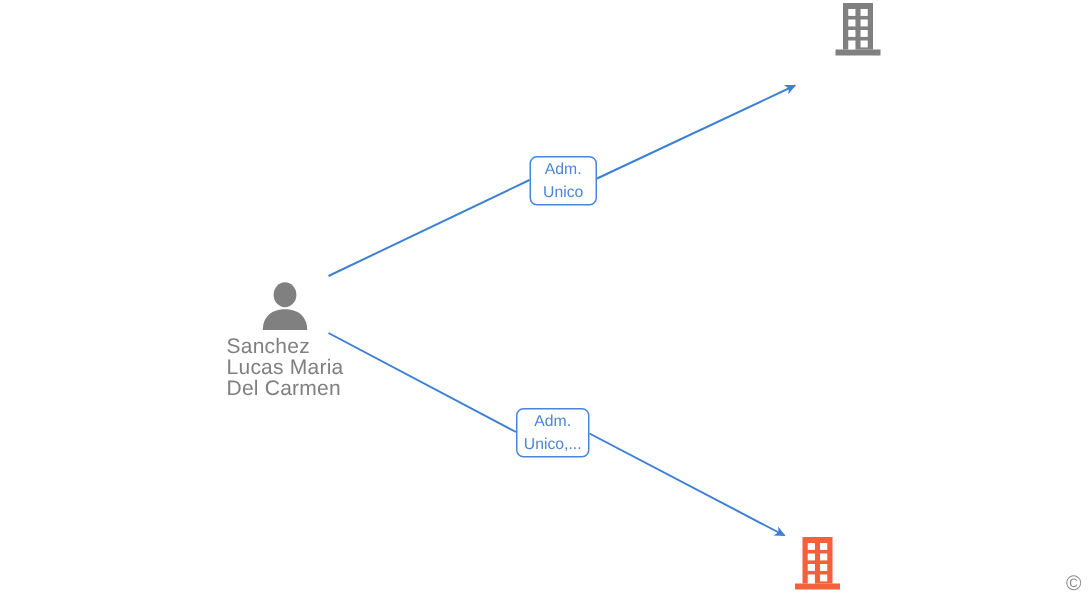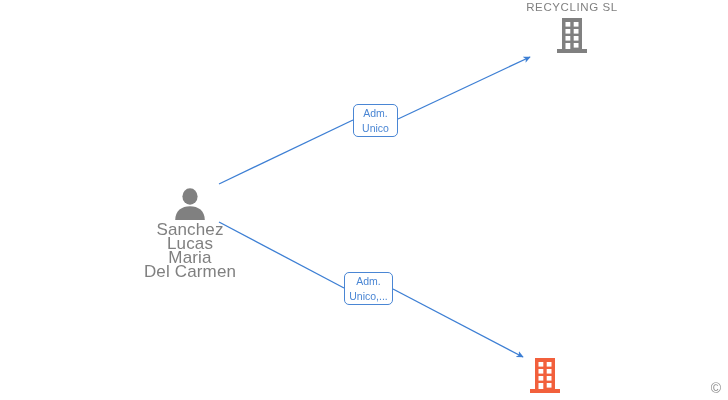--- a/index.html
+++ b/index.html
@@ -32,24 +32,23 @@
     display: flex;
     flex-direction: column;
     align-items: center;
   }
   .node-icon {
     display: block;
     line-height: 0;
   }
   .node-label {
     margin-top: 3px;
-    font-size: 17px;
+    font-size: 14px;
     line-height: 14px;
     color: #808080;
-    text-align: center;
     white-space: pre-line;
     letter-spacing: 0.15px;
   }
   .node-label-above {
     margin: 0 0 2px 0;
     font-size: 11.5px;
     line-height: 14px;
     color: #808080;
     text-align: center;
     white-space: pre-line;
@@ -158,21 +157,20 @@
         <ellipse cx="17" cy="8.5" rx="7.6" ry="8.3" fill="#808080"></ellipse>
         <path d="M2.2 32 C2.2 22.6 8.8 18.2 17 18.2 C25.2 18.2 31.8 22.6 31.8 32 Z" fill="#808080"></path>
       </svg>
     </span>
     <span class="node-label">Sanchez
 Lucas Maria
 Del Carmen</span>
   </div>
 
   <div class="node" id="node-company-recycling">
-    <span class="node-label-above">RECYCLING  SL</span>
     <span class="node-icon">
       <svg width="38" height="38" viewBox="0 0 38 38" xmlns="http://www.w3.org/2000/svg">
 
         <rect x="9" y="2" width="20" height="31" fill="#808080"></rect>
 
         <rect x="4" y="33" width="30" height="4" fill="#808080"></rect>
 
         <rect x="12.5" y="6" width="4.8" height="4.6" fill="#ffffff"></rect>
         <rect x="20.7" y="6" width="4.8" height="4.6" fill="#ffffff"></rect>
         <rect x="12.5" y="13" width="4.8" height="4.6" fill="#ffffff"></rect>

